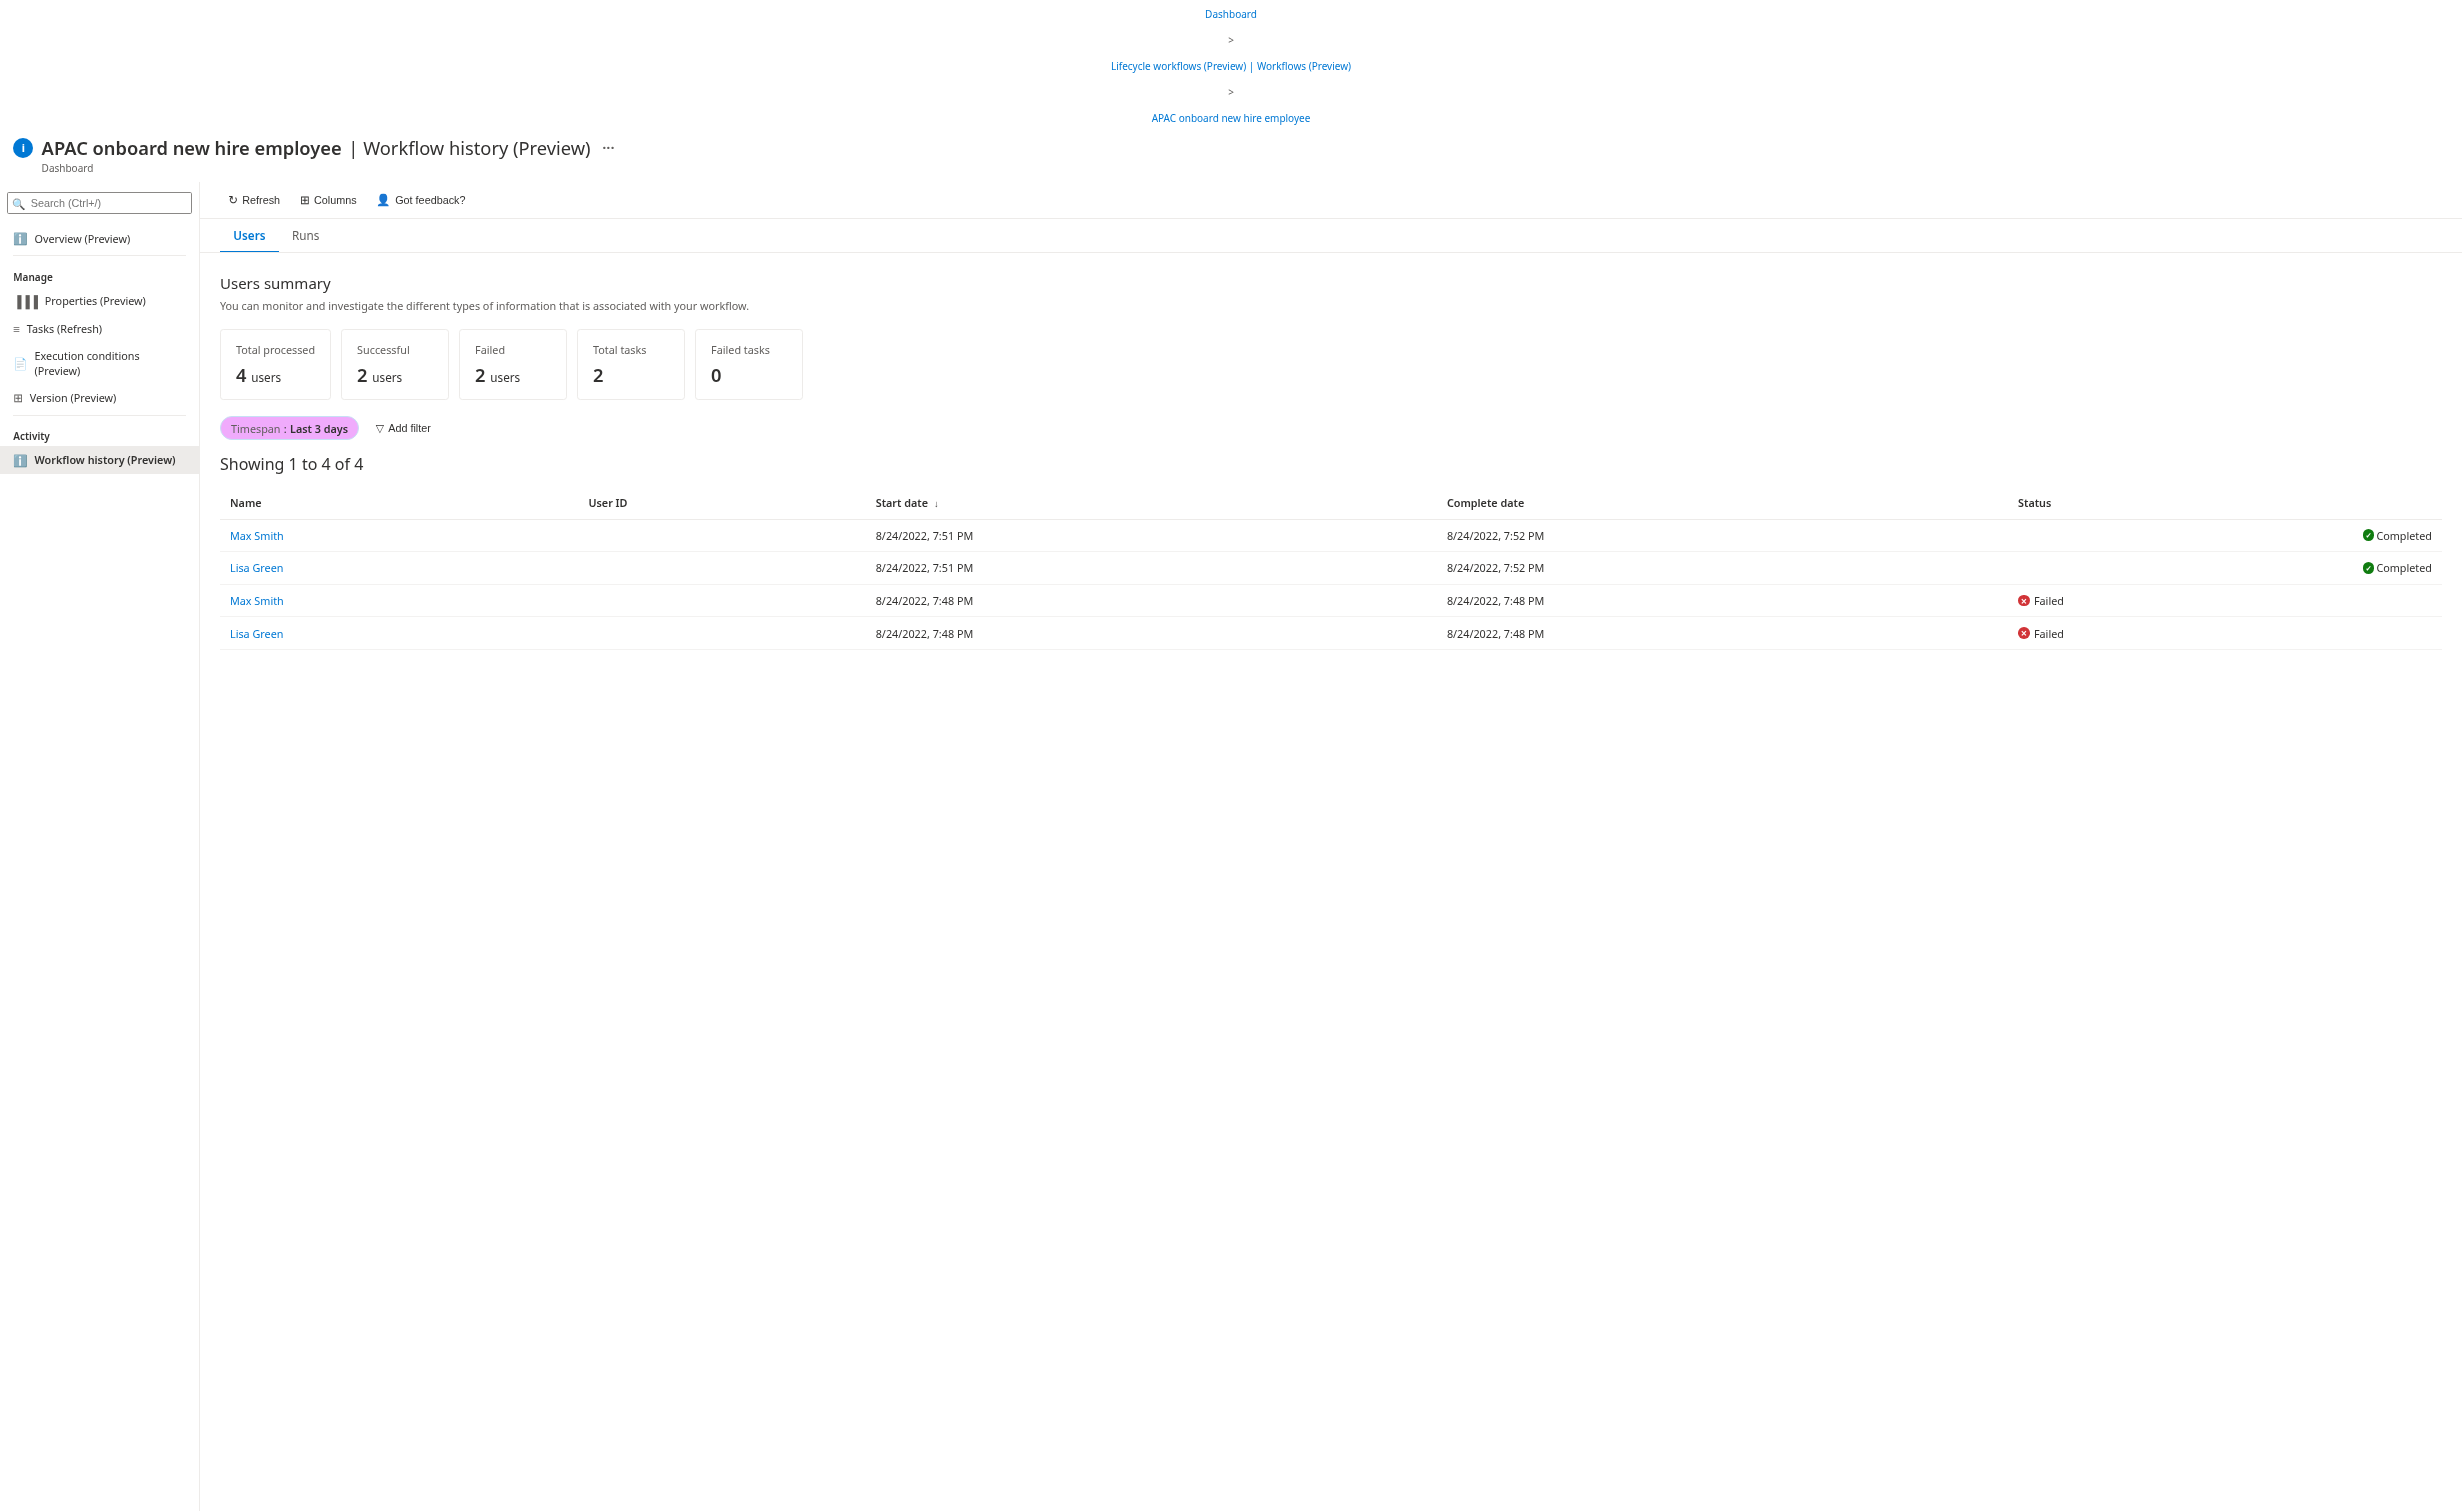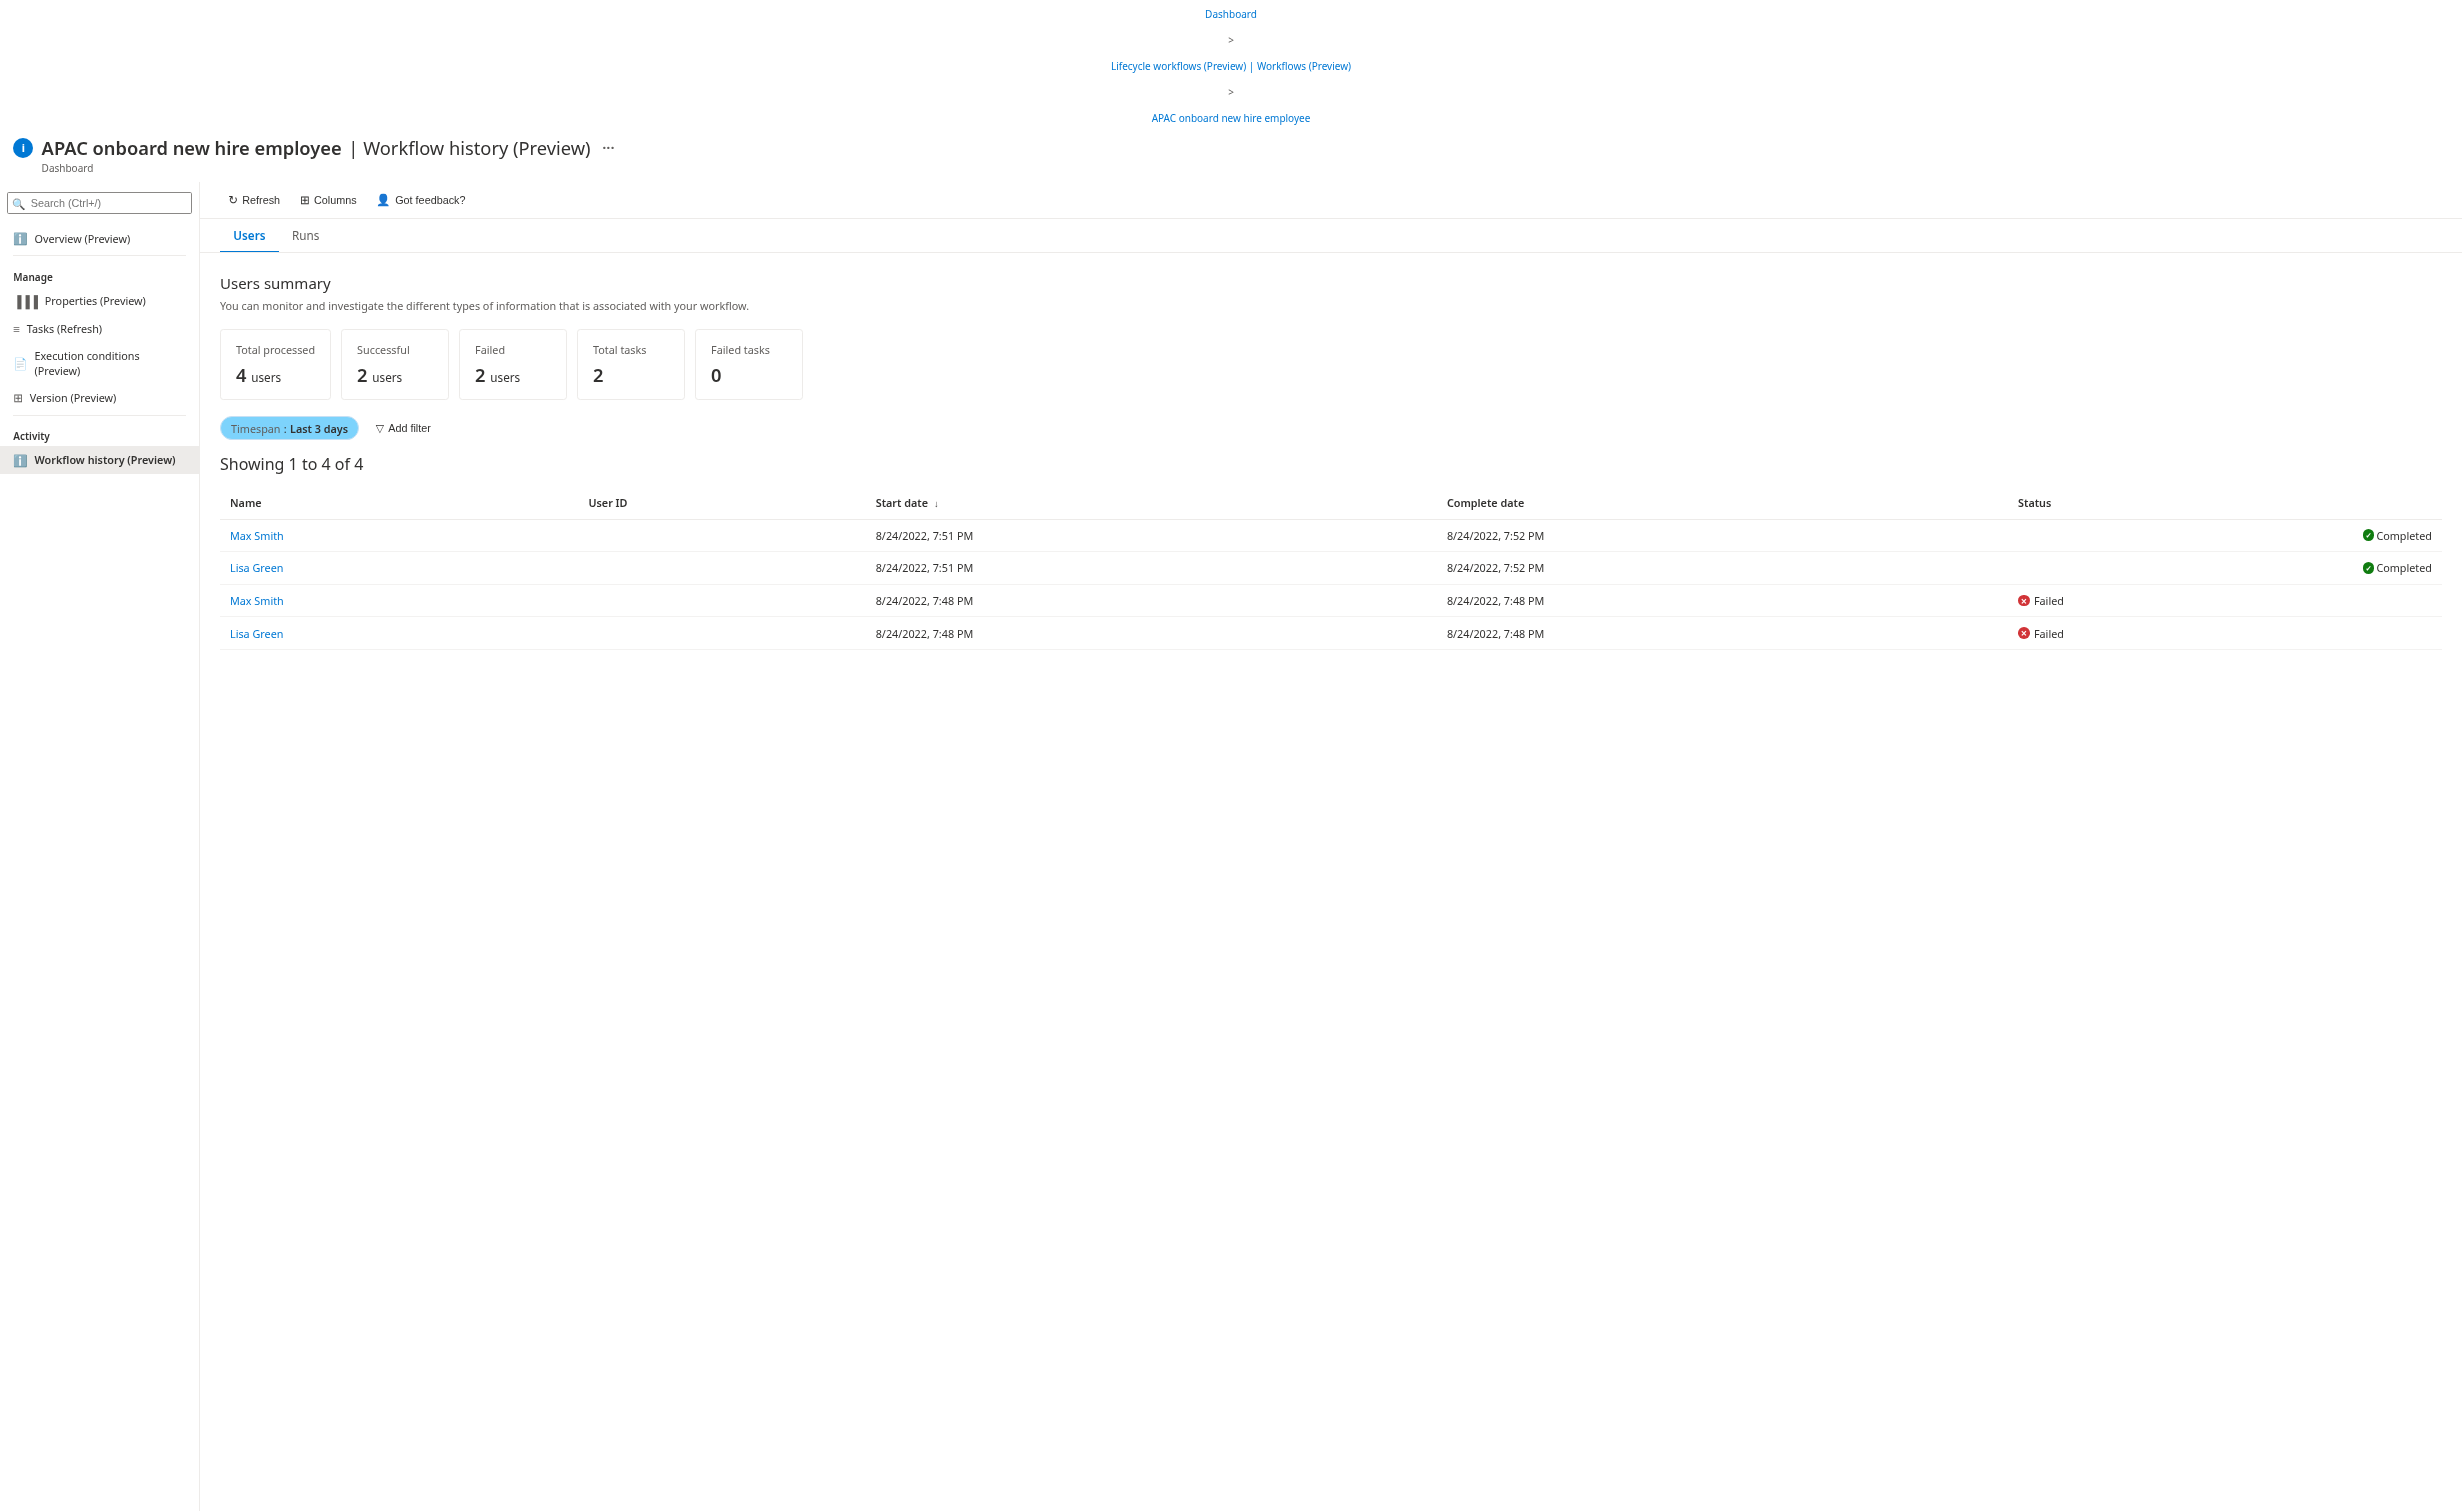--- a/index.html
+++ b/index.html
@@ -51,21 +51,21 @@
 
     
     .summary-cards { display: flex; gap: 10px; margin-bottom: 16.7px; flex-wrap: wrap; }
     .card { border: 0.8px solid #edebe9; border-radius: 3.3px; padding: 11.7px 15px; min-width: 108px; background: #fff; }
     .card-label { font-size: 10.8px; color: #605e5c; margin-bottom: 5px; }
     .card-value { font-size: 18.3px; font-weight: 600; color: #323130; }
     .card-value-unit { font-size: 11.7px; font-weight: 400; color: #323130; }
 
     
     .filter-bar { display: flex; align-items: center; gap: 6.7px; margin-bottom: 13.3px; }
-    .filter-chip { display: flex; align-items: center; gap: 3.3px; padding: 3.3px 10px; border: 0.8px solid #c7e0f4; border-radius: 13.3px; background: #7dd3fc; font-size: 10.8px; color: #323130; cursor: pointer; }
+    .filter-chip { display: flex; align-items: center; gap: 3.3px; padding: 3.3px 10px; border: 0.8px solid #c7e0f4; border-radius: 13.3px; background: #f0abfc; font-size: 10.8px; color: #323130; cursor: pointer; }
     .filter-chip .chip-label { color: #605e5c; }
     .filter-chip .chip-value { font-weight: 600; color: #323130; }
     .add-filter-btn { display: flex; align-items: center; gap: 4.2px; padding: 3.3px 10px; background: none; border: none; font-size: 10.8px; color: #323130; cursor: pointer; border-radius: 13.3px; }
 
     
     .showing-text { font-size: 16px; color: #323130; margin-bottom: 11.7px; }
     table { width: 100%; border-collapse: collapse; }
     thead tr { border-bottom: 0.8px solid #edebe9; }
     thead th { text-align: left; padding: 8.3px 10px; font-size: 10.8px; font-weight: 600; color: #323130; white-space: nowrap; }
     thead th .sort-icon { margin-left: 3.3px; font-size: 9.2px; }

